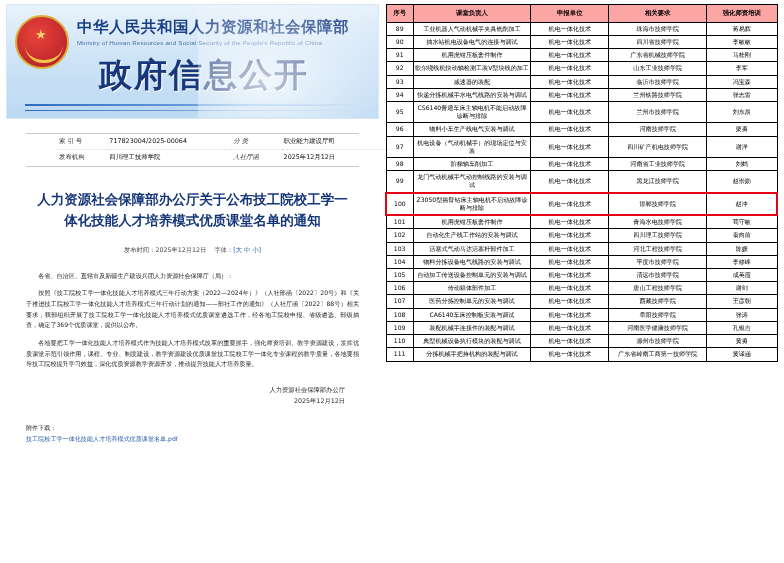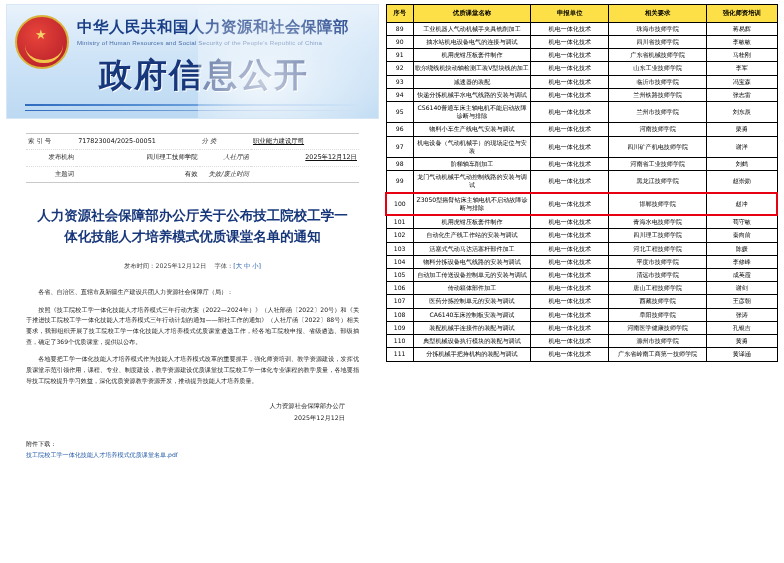--- a/index.html
+++ b/index.html
@@ -70,27 +70,27 @@
   }
 
   
   .meta {
     margin: 14px 26px 0 26px;
     border-top: 1px solid #c9c9c9;
     border-bottom: 1px solid #c9c9c9;
     font-size: 6.4px; color:#222;
     font-family:"DejaVu Sans", sans-serif;
   }
-  .meta table { width: 100%; border-collapse: collapse; }
+  .meta table { width: 100%; border-collapse: collapse; margin-left: 31px; }
   .meta td { padding: 3px 2px; vertical-align: top; line-height: 1.45; }
   .meta td.lbl { width: 13%; color:#333; white-space: nowrap; }
   .meta td.val { width: 32%; color:#111; }
   .meta td.lbl2 { width: 13%; color:#333; white-space: nowrap; font-style: italic; }
-  .meta td.val2 { width: 28%; color:#111;text-decoration:underline; }
-  .meta tr + tr td { border-top: 1px dotted #dcdcdc; text-align: right; }
+  .meta td.val2 { width: 28%; color:#111; }
+  .meta tr + tr td { border-top: 1px dotted #dcdcdc; }
 
   .doc-title {
     margin: 22px 34px 0 34px;
     text-align: center;
     font-size: 13.5px; line-height: 1.6;
     font-weight: bold; color: #17377a;
     font-family:"DejaVu Sans", sans-serif;
   }
   .doc-subline {
     margin: 14px 0 0 0; text-align:center;
@@ -125,21 +125,21 @@
     width: 100%; border-collapse: collapse;
     font-family:"DejaVu Sans", sans-serif;
     table-layout: fixed;
   }
   table.list th, table.list td {
     border: 1px solid #000;
     font-size: 6.1px; color:#000;
     text-align: center; vertical-align: middle;
     padding: 2px 1px; line-height: 1.35;
   }
-  table.list th { font-weight: bold; background:#fde047; font-size:6.4px; padding:4px 1px; }
+  table.list th { font-weight: bold; background:#fca5a5; font-size:6.4px; padding:4px 1px; }
   col.c-no { width: 7%; }
   col.c-name { width: 30%; }
   col.c-major { width: 20%; }
   col.c-unit { width: 25%; }
   col.c-person { width: 18%; }
   tr.highlight td {
     border-top: 2px solid #e60012 !important;
     border-bottom: 2px solid #e60012 !important;
   }
   tr.highlight td:first-child { border-left: 2px solid #e60012 !important; }
@@ -162,35 +162,29 @@
       <div class="banner-title">政府信息公开</div>
       <div class="banner-rule"></div>
       <div class="banner-rule2"></div>
     </div>
 
     <div class="meta">
       <table>
         <tbody>
             <tr>
           <td class="lbl">索 引 号</td>
-          <td class="val">717823004/2025-00051</td>
+          <td class="val">717823004/2025-00064</td>
           <td class="lbl2">分 类</td>
           <td class="val2">职业能力建设厅司</td>
         </tr>
         <tr>
           <td class="lbl">发布机构</td>
           <td class="val">四川理工技师学院</td>
           <td class="lbl2">人社厅函</td>
           <td class="val2">2025年12月12日</td>
-        </tr>
-        <tr>
-          <td class="lbl">主题词</td>
-          <td class="val">有效</td>
-          <td class="lbl2">失效/废止时间</td>
-          <td class="val2"></td>
         </tr>
       </tbody>
         </table>
     </div>
 
     <div class="doc-title">人力资源社会保障部办公厅关于公布技工院校工学一体化技能人才培养模式优质课堂名单的通知</div>
 
     <div class="doc-subline">
       <span>发布时间：</span><span>2025年12月12日</span>
       &nbsp;&nbsp;
@@ -219,21 +213,21 @@
       <colgroup>
         <col class="c-no">
           <col class="c-name">
           <col class="c-major">
           <col class="c-unit">
           <col class="c-person">
       </colgroup>
       <thead>
         <tr>
           <th>序号</th>
-          <th>优质课堂名称</th>
+          <th>课堂负责人</th>
           <th>申报单位</th>
           <th>相关要求</th>
           <th>强化师资培训</th>
         </tr>
       </thead>
       <tbody>
         <tr>
           <td>89</td>
           <td>工业机器人气动机械手夹具铣削加工</td>
           <td>机电一体化技术</td>

